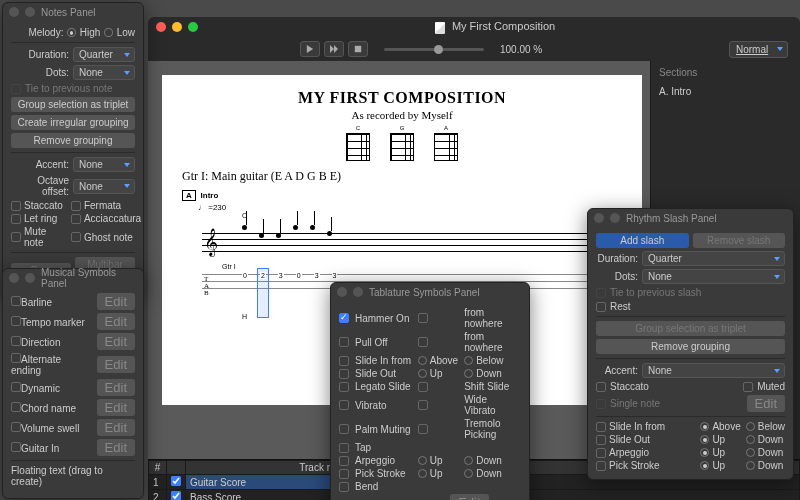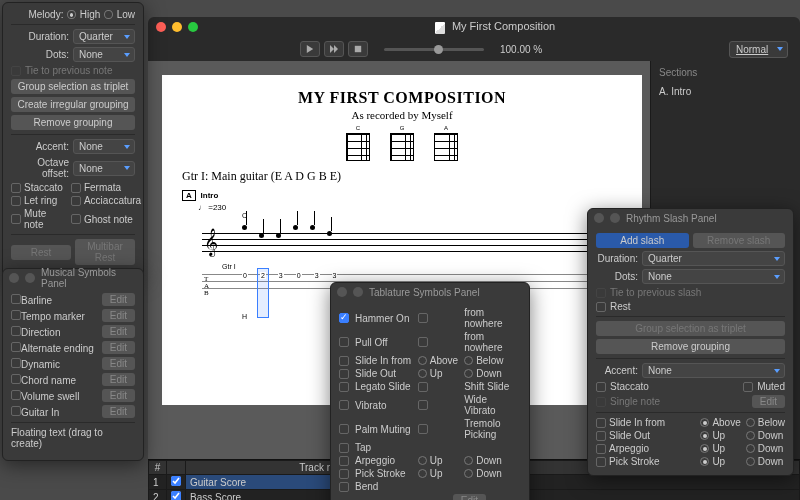--- a/index.html
+++ b/index.html
@@ -91,21 +91,21 @@
 
 #p-notes { left: 2px; top: 2px; width: 142px; }
 
 #p-symbols { left: 2px; top: 268px; width: 142px; }
 
 #p-tab { left: 330px; top: 282px; width: 200px; }
 
 #p-rhythm { left: 587px; top: 208px; width: 207px; }
 
 .col2 { display: grid; grid-template-columns: 1fr auto; gap: 3px 5px; align-items: center; }
-.edit-btn { background: #555; color: #888; border: none; padding: 1px 8px; border-radius: 3px; font-size: 10px; }
+.edit-btn { background: #555; color: #888; border: none; padding: 1px 8px; border-radius: 3px; font-size: 13px; }
 
 .tab-grid { display: grid; grid-template-columns: auto 1fr auto 1fr; gap: 2px 6px; align-items: center; font-size: 10px; }
 .tab-grid .c { display: flex; align-items: center; gap: 3px; }
 
 .rhy-grid { display: grid; grid-template-columns: auto 1fr auto auto; gap: 2px 5px; align-items: center; font-size: 10px; }
 .rhy-grid .c { display: flex; align-items: center; gap: 3px; }
 </style>
 </head>
 <body>
 
@@ -235,20 +235,27 @@
     <div class="mini-slider">
         <div class="k"></div>
       </div>
     <span>+</span>
     <span style="margin-left:8px">100.00 %</span>
     <span style="margin-left:10px">🔒</span>
   </div>
 </div>
 
 <div class="panel" id="p-notes">
+  <div class="ptitle">
+      <div class="traffic">
+        <div class="dot gray"></div>
+        <div class="dot gray"></div>
+      </div>
+      <span>Notes Panel</span>
+    </div>
   <div class="pbody">
     <div class="row">
         <span class="lbl">Melody:</span>
       <span class="radio on"></span>
         <span>High</span>
       <span class="radio"></span>
         <span>Low</span>
     </div>
     <div class="sep"></div>
     <div class="row">

